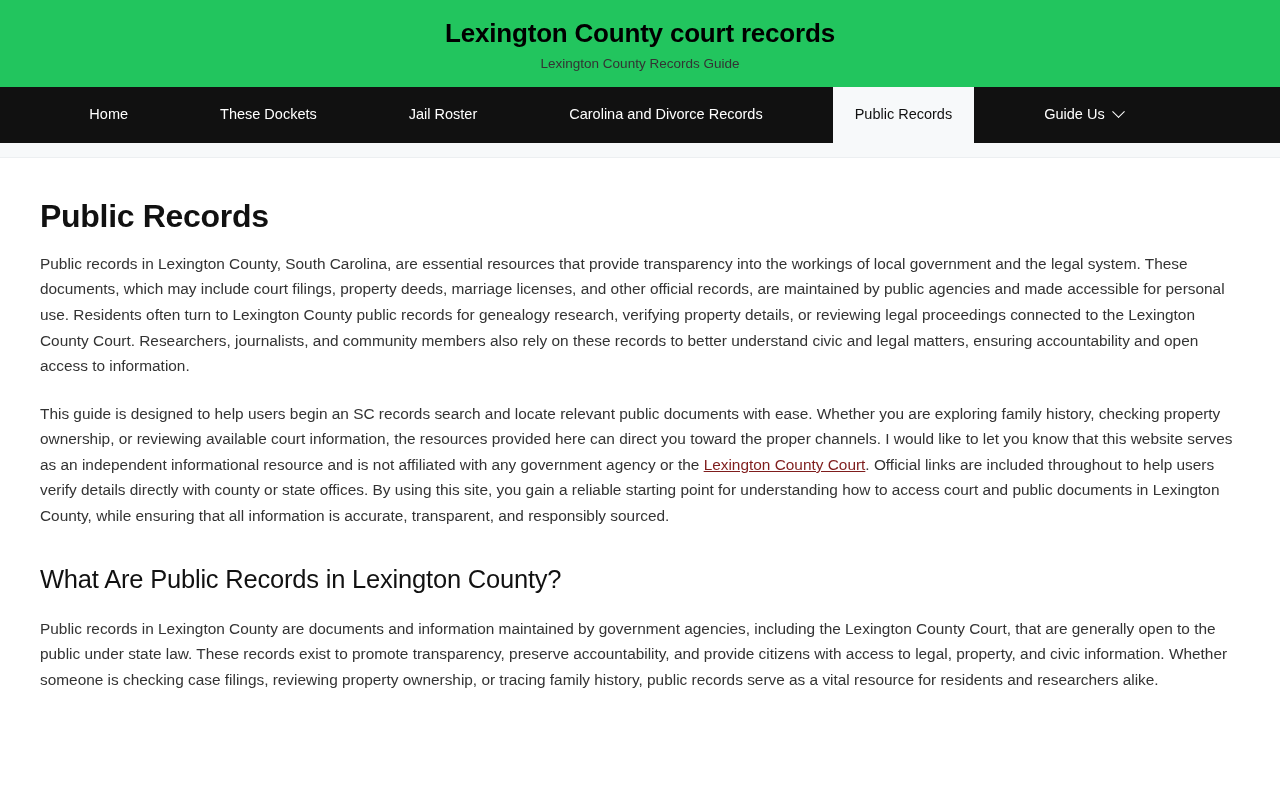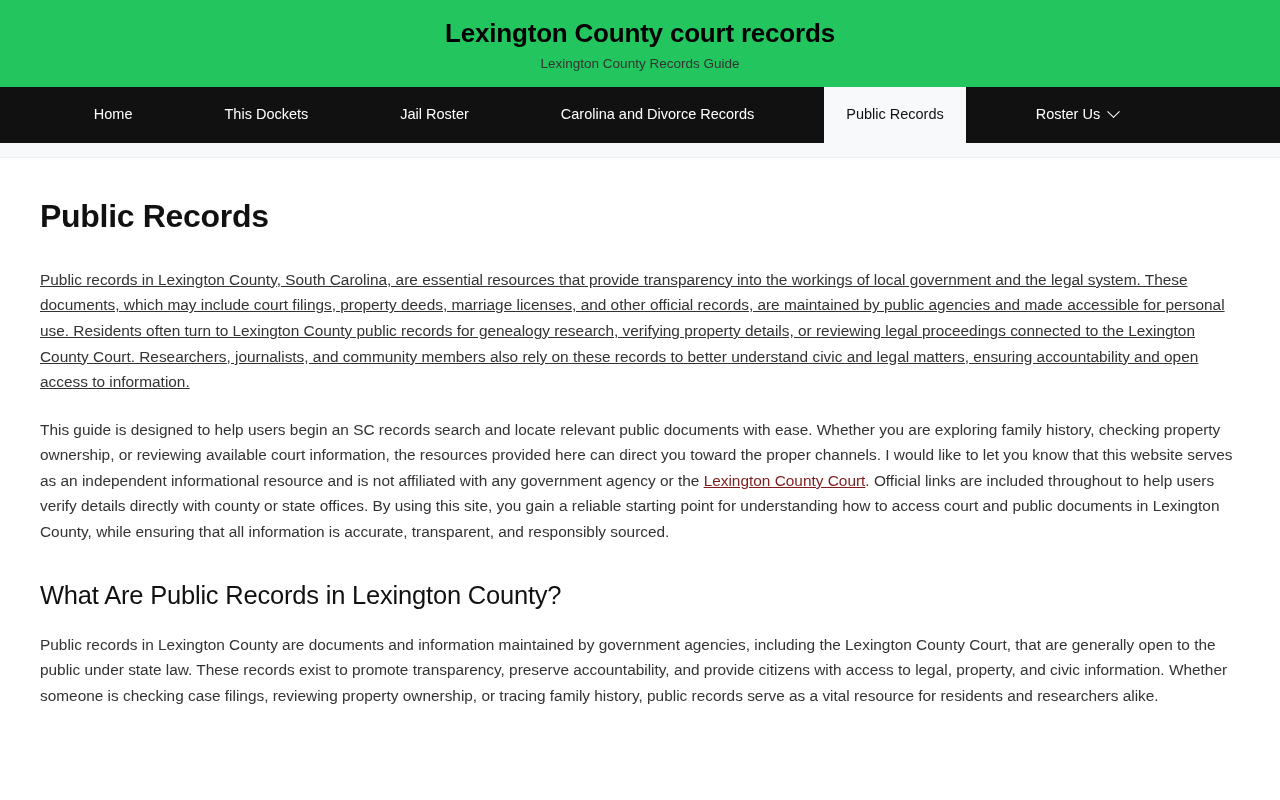--- a/index.html
+++ b/index.html
@@ -103,53 +103,53 @@
     margin: 36px 0 0 0;
     letter-spacing: -0.2px;
   }
   p.body-text {
     font-size: 15.4px;
     line-height: 25.6px;
     color: #333333;
     margin: 22px 0 0 0;
     max-width: 1202px;
   }
-  p.body-text.first { margin-top: 32px; text-decoration: underline; }
+  p.body-text.first { margin-top: 16px; }
   a.inline-link {
     color: #7f1d1d;
     text-decoration: underline;
   }
 </style>
 </head>
 <body>
 
 <div class="site-header">
   <div class="site-title">Lexington County court records</div>
   <div class="site-tagline">Lexington County Records Guide</div>
 </div>
 
 <nav class="nav-bar">
   <div class="nav-inner">
     <a class="nav-item" href="#">
       <span>Home</span>
     </a>
     <a class="nav-item" href="#">
-      <span>This Dockets</span>
+      <span>These Dockets</span>
     </a>
     <a class="nav-item" href="#">
       <span>Jail Roster</span>
     </a>
     <a class="nav-item" href="#">
       <span>Carolina and Divorce Records</span>
     </a>
     <a class="nav-item current" href="#">
       <span>Public Records</span>
     </a>
     <a class="nav-item" href="#">
-      <span>Roster Us</span>
+      <span>Guide Us</span>
       <span class="caret"></span>
     </a>
   </div>
 </nav>
 <div class="subnav-strip"></div>
 
 <main class="content">
   <h1 class="page-title">Public Records</h1>
 
   <p class="body-text first">Public records in Lexington County, South Carolina, are essential resources that provide transparency into the workings of local government and the legal system. These documents, which may include court filings, property deeds, marriage licenses, and other official records, are maintained by public agencies and made accessible for personal use. Residents often turn to Lexington County public records for genealogy research, verifying property details, or reviewing legal proceedings connected to the Lexington County Court. Researchers, journalists, and community members also rely on these records to better understand civic and legal matters, ensuring accountability and open access to information.</p>

